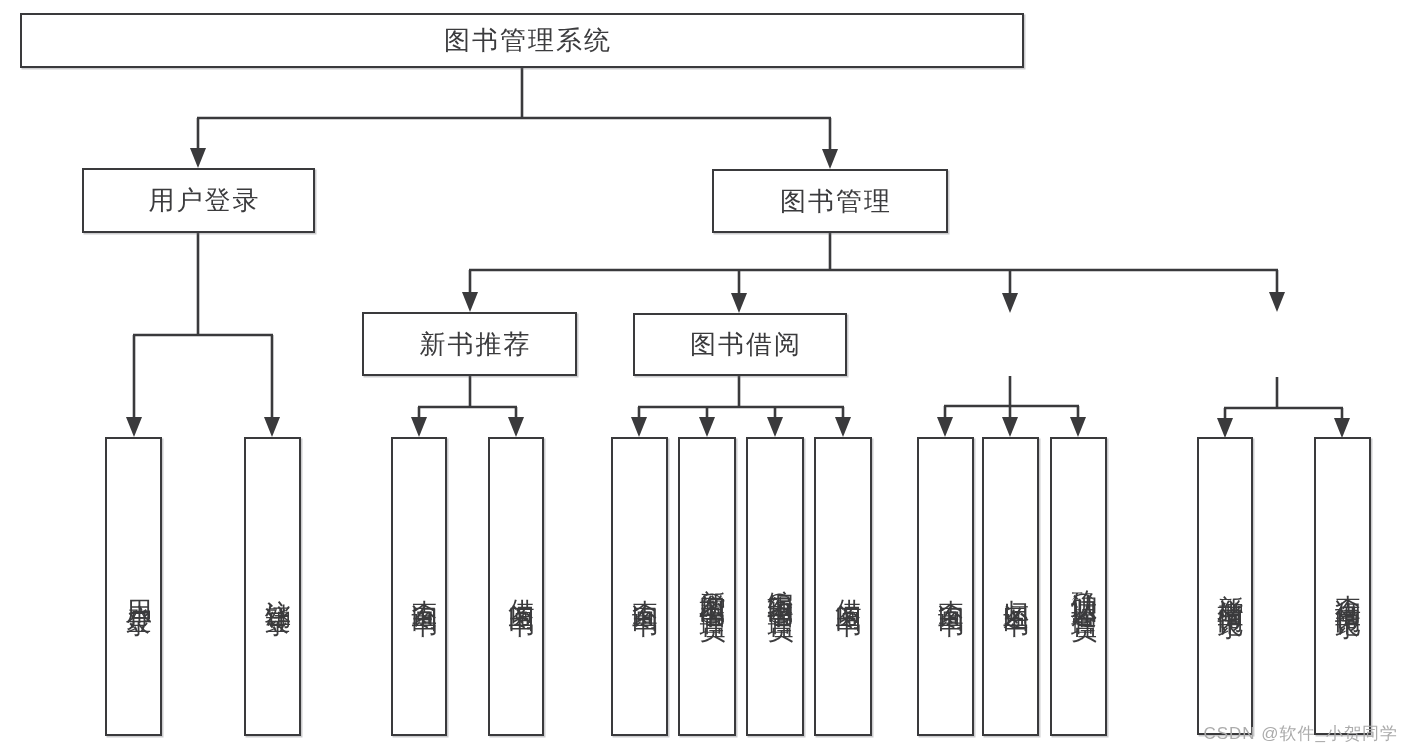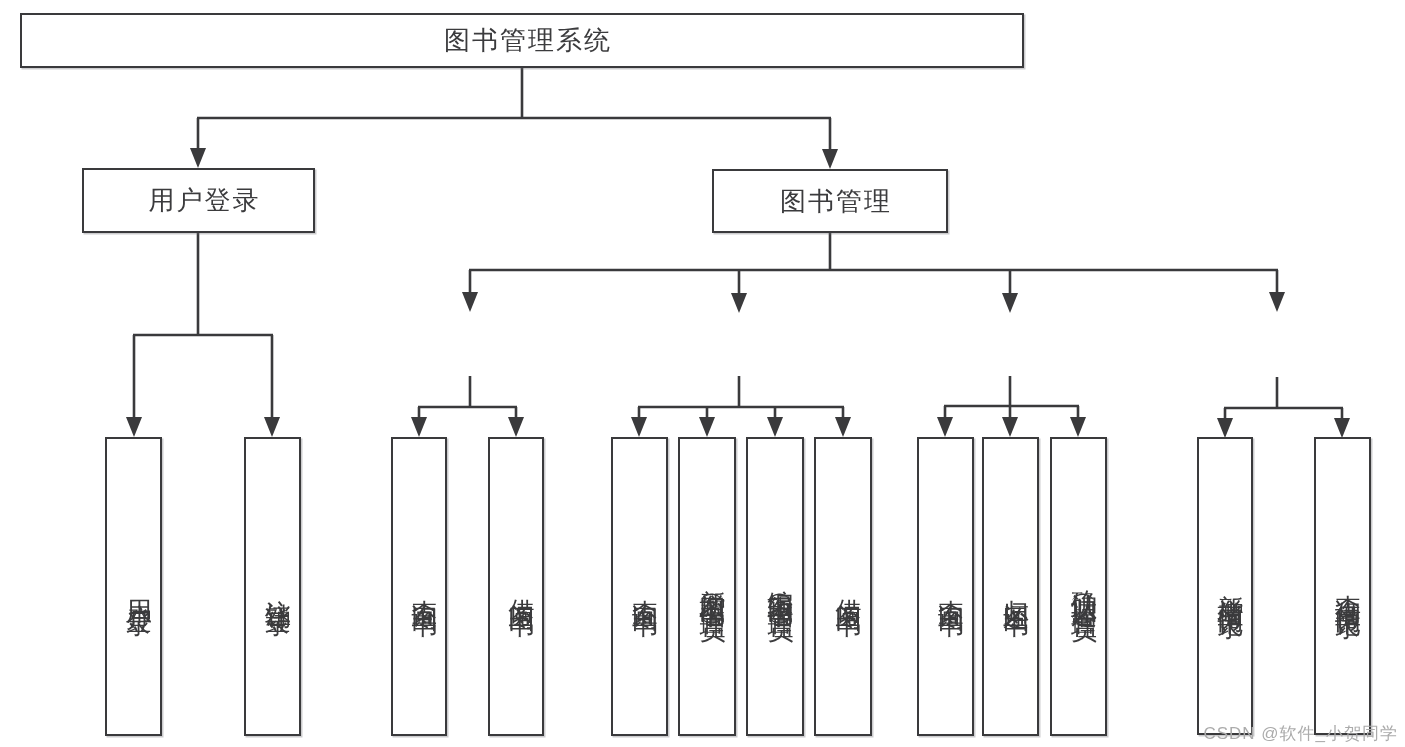--- a/index.html
+++ b/index.html
@@ -117,20 +117,22 @@
     <line x1="1342" y1="408" x2="1342" y2="422"></line>
     <polygon points="1217,418 1233,418 1225,438"></polygon>
     <polygon points="1334,418 1350,418 1342,438"></polygon>
   </svg>
 
   <div class="box hbox" style="left:20px;top:13px;width:1004px;height:55px">图书管理系统</div>
 
   <div class="box hbox" style="left:82px;top:168px;width:233px;height:65px">用户登录</div>
   <div class="box hbox" style="left:712px;top:169px;width:236px;height:64px">图书管理</div>
 
+  <div class="box hbox" style="left:362px;top:312px;width:215px;height:64px">新书推荐</div>
+  <div class="box hbox" style="left:633px;top:313px;width:214px;height:63px">图书借阅</div>
 
   <div class="box vbox" style="left:105px;top:437px;width:57px;height:299px">用户登录</div>
   <div class="box vbox" style="left:244px;top:437px;width:57px;height:299px">注销登录</div>
 
   <div class="box vbox" style="left:391px;top:437px;width:56px;height:299px">查询图书</div>
   <div class="box vbox" style="left:488px;top:437px;width:56px;height:299px">借阅图书</div>
 
   <div class="box vbox" style="left:611px;top:437px;width:57px;height:299px">查询图书</div>
   <div class="box vbox" style="left:678px;top:437px;width:58px;height:299px">新增图书（管理员）</div>
   <div class="box vbox" style="left:746px;top:437px;width:58px;height:299px">编辑图书（管理员）</div>

